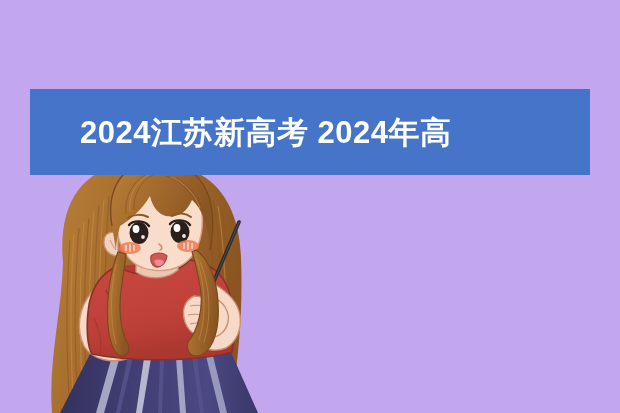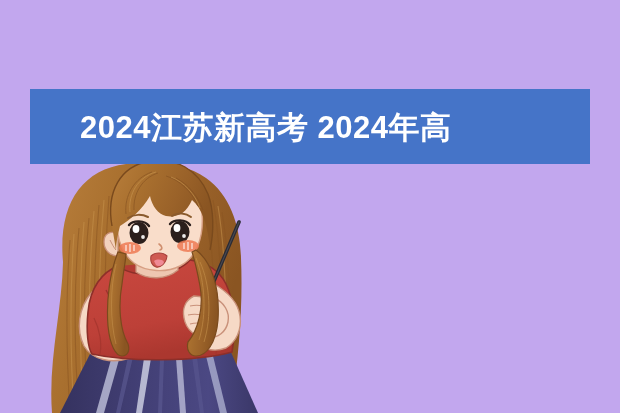--- a/index.html
+++ b/index.html
@@ -18,21 +18,21 @@
     height: 413px;
     background: #c2a7ee;
     overflow: hidden;
   }
   
   #title-banner {
     position: absolute;
     left: 30px;
     top: 89px;
     width: 560px;
-    height: 75px;
+    height: 86px;
     background: #4574c8;
   }
   #title-text {
     position: absolute;
     left: 50px;
     top: 50%;
     transform: translateY(-50%);
     color: #ffffff;
     font-family: "Liberation Sans", sans-serif;
     font-size: 31px;

